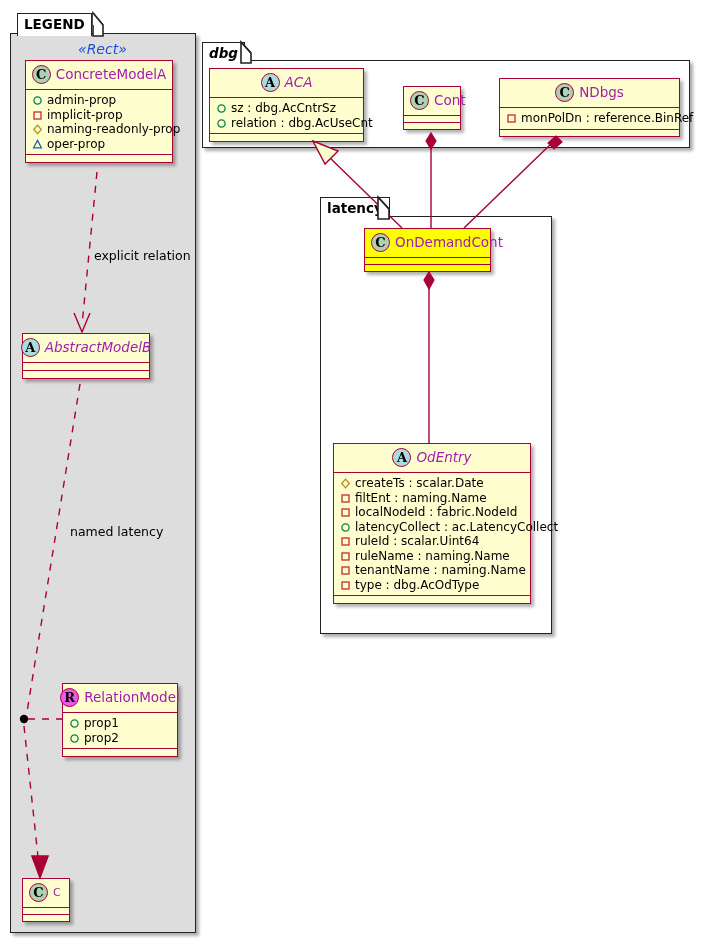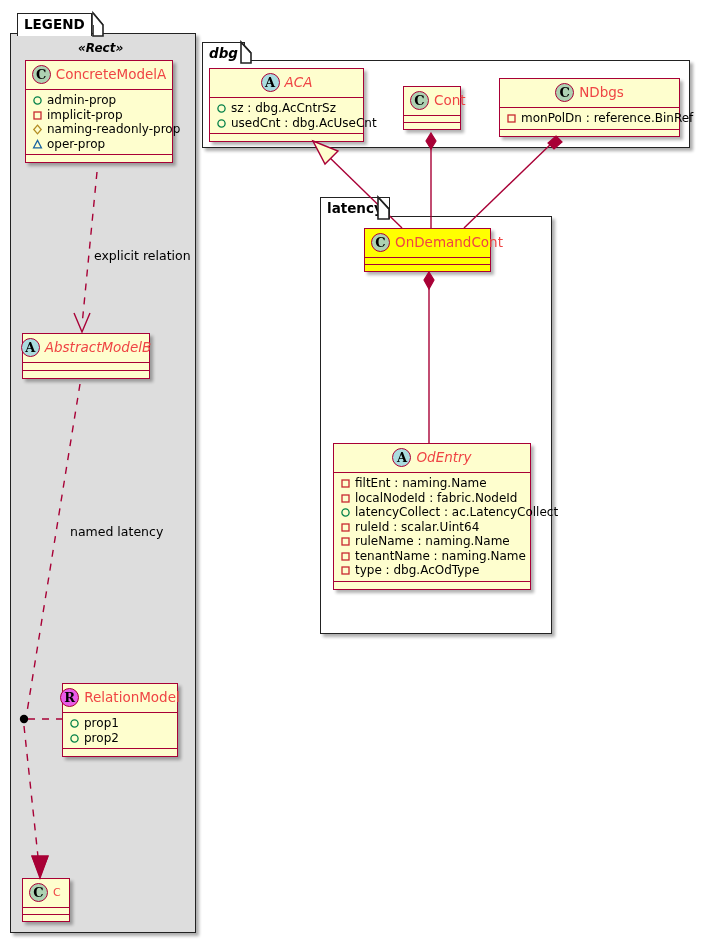--- a/index.html
+++ b/index.html
@@ -53,21 +53,21 @@
   .cls-head {
     position: relative;
     display: flex;
     align-items: center;
     justify-content: center;
     padding: 4px 6px 5px 6px;
     white-space: nowrap;
   }
   .cls-title {
     font-size: 13.5px;
-    color: #ef4444;
+    color: #a21caf;
     line-height: 1;
   }
   .cls-title.italic { font-style: italic; }
   .cls-divider {
     border-top: 1.4px solid #A80036;
     height: 0;
   }
   .cls-body {
     padding: 3px 5px 3px 5px;
   }
@@ -84,24 +84,24 @@
     display: inline-block;
     width: 13px;
     min-width: 13px;
     margin-right: 3px;
     text-align: center;
     position: relative;
     height: 14px;
   }
   .stereo {
     position: absolute;
-    font-size: 12px;
+    font-size: 14px;
     font-style: italic;
-    font-weight: bold;
-    color: #000000;
+    font-weight: normal;
+    color: #1d4ed8;
     white-space: nowrap;
   }
   .edgelabel {
     position: absolute;
     font-size: 12.5px;
     color: #000000;
     white-space: nowrap;
   }
   
   .badge {
@@ -266,21 +266,21 @@
             </svg>
         </span>
         <span>sz : dbg.AcCntrSz</span>
       </div>
       <div class="attr">
         <span class="gl">
           <svg width="13" height="14" viewBox="0 0 13 14">
               <circle cx="6.5" cy="7.5" r="3.6" fill="none" stroke="#038048" stroke-width="1.3"></circle>
             </svg>
         </span>
-        <span>usedCnt : dbg.AcUseCnt</span>
+        <span>relation : dbg.AcUseCnt</span>
       </div>
     </div>
     <div class="cls-divider"></div>
     <div class="cls-empty"></div>
   </div>
 
   <div class="cls" style="left:403px; top:86px; width:58px;">
     <div class="cls-head" style="justify-content:flex-start;">
       <span class="badge badge-C">C</span>
       <span class="cls-title">Cont</span>
@@ -334,20 +334,28 @@
   <div class="cls" style="left:333px; top:443px; width:198px;">
     <div class="cls-head">
       <span class="badge badge-A">A</span>
       <span class="cls-title italic">OdEntry</span>
     </div>
     <div class="cls-divider"></div>
     <div class="cls-body">
       <div class="attr">
         <span class="gl">
           <svg width="13" height="14" viewBox="0 0 13 14">
+              <polygon points="6.5,3.2 10.2,7.5 6.5,11.8 2.8,7.5" fill="none" stroke="#B38D22" stroke-width="1.3"></polygon>
+            </svg>
+        </span>
+        <span>createTs : scalar.Date</span>
+      </div>
+      <div class="attr">
+        <span class="gl">
+          <svg width="13" height="14" viewBox="0 0 13 14">
               <rect x="3" y="4" width="7" height="7" fill="none" stroke="#C82930" stroke-width="1.3"></rect>
             </svg>
         </span>
         <span>filtEnt : naming.Name</span>
       </div>
       <div class="attr">
         <span class="gl">
           <svg width="13" height="14" viewBox="0 0 13 14">
               <rect x="3" y="4" width="7" height="7" fill="none" stroke="#C82930" stroke-width="1.3"></rect>
             </svg>

